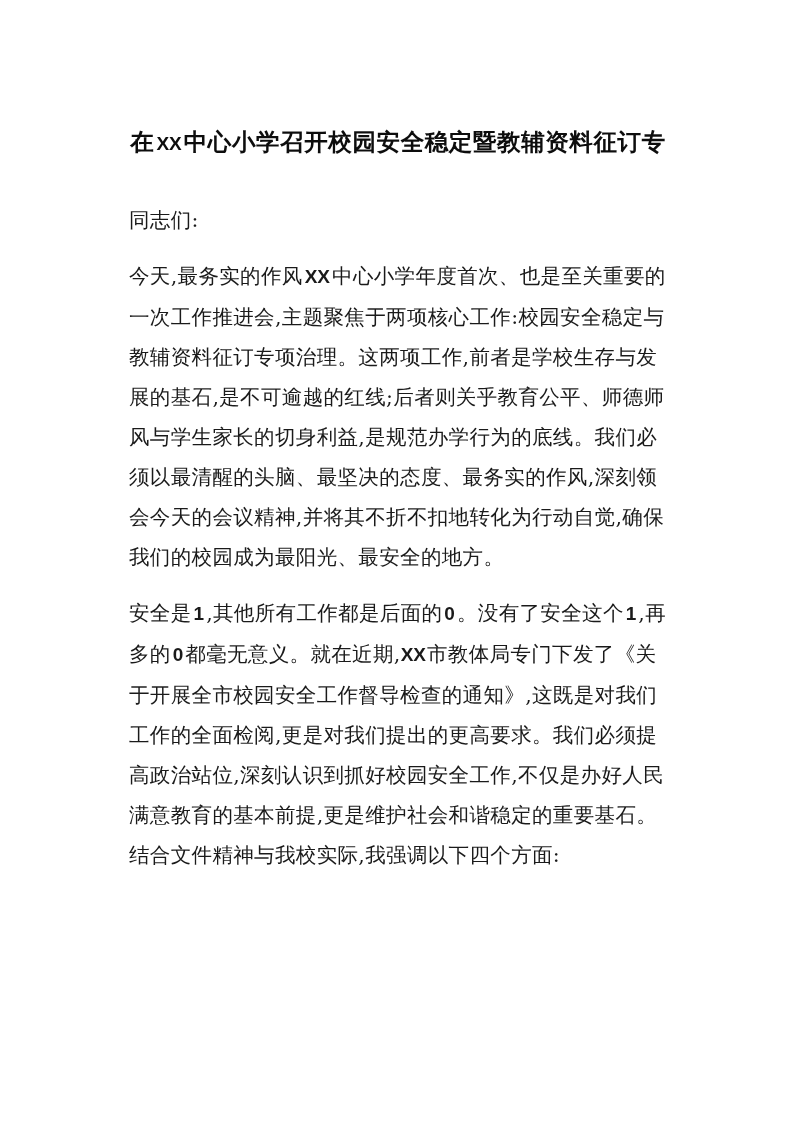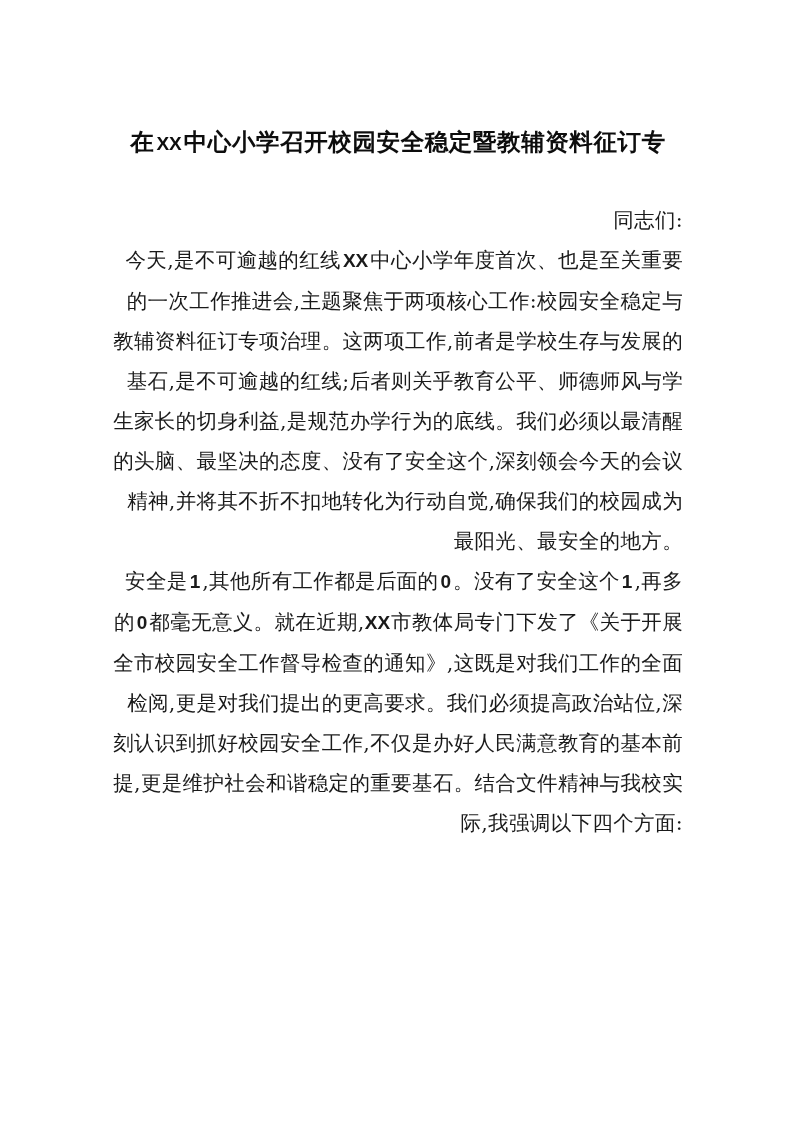--- a/index.html
+++ b/index.html
@@ -47,23 +47,23 @@
   
   .body-block {
     margin-top: 36px;
   }
 
   .para {
     font-family: "DejaVu Serif", "Liberation Serif", serif;
     font-size: 20.5px;
     line-height: 40px;
     color: #1a1a1a;
-    margin: 0;
+    margin: 16px;
     padding: 0;
-    text-align: right;
+    text-align: left;
     letter-spacing: 0.35px;
     word-break: break-all;
     white-space: normal;
   }
 
   .para + .para {
     margin-top: 0;
   }
 
   
@@ -86,21 +86,21 @@
   <div class="content">
 
     <h1 class="doc-title">
       <span class="title-line"><span>在</span><span class="lat">XX</span><span>中心小学召开校园安全稳定暨教辅资料征订专</span></span>
     </h1>
 
     <div class="body-block">
 
       <p class="para">同志们:</p>
 
-      <p class="para"><span>今天,是不可逾越的红线</span><span class="lat">XX</span><span>中心小学年度首次、也是至关重要的一次工作推进会,主题聚焦于两项核心工作:校园安全稳定与教辅资料征订专项治理。这两项工作,前者是学校生存与发展的基石,是不可逾越的红线;后者则关乎教育公平、师德师风与学生家长的切身利益,是规范办学行为的底线。我们必须以最清醒的头脑、最坚决的态度、没有了安全这个,深刻领会今天的会议精神,并将其不折不扣地转化为行动自觉,确保我们的校园成为最阳光、最安全的地方。</span></p>
+      <p class="para"><span>今天,最务实的作风</span><span class="lat">XX</span><span>中心小学年度首次、也是至关重要的一次工作推进会,主题聚焦于两项核心工作:校园安全稳定与教辅资料征订专项治理。这两项工作,前者是学校生存与发展的基石,是不可逾越的红线;后者则关乎教育公平、师德师风与学生家长的切身利益,是规范办学行为的底线。我们必须以最清醒的头脑、最坚决的态度、最务实的作风,深刻领会今天的会议精神,并将其不折不扣地转化为行动自觉,确保我们的校园成为最阳光、最安全的地方。</span></p>
 
 
 
       <p class="para"><span>安全是</span><span class="lat">1</span><span>,其他所有工作都是后面的</span><span class="lat">0</span><span>。没有了安全这个</span><span class="lat">1</span><span>,再多的</span><span class="lat">0</span><span>都毫无意义。就在近期,</span><span class="lat tight">XX</span><span>市教体局专门下发了《关于开展全市校园安全工作督导检查的通知》,这既是对我们工作的全面检阅,更是对我们提出的更高要求。我们必须提高政治站位,深刻认识到抓好校园安全工作,不仅是办好人民满意教育的基本前提,更是维护社会和谐稳定的重要基石。结合文件精神与我校实际,我强调以下四个方面:</span></p>
 
     </div>
   </div>
 </div>
 
 </body></html>

